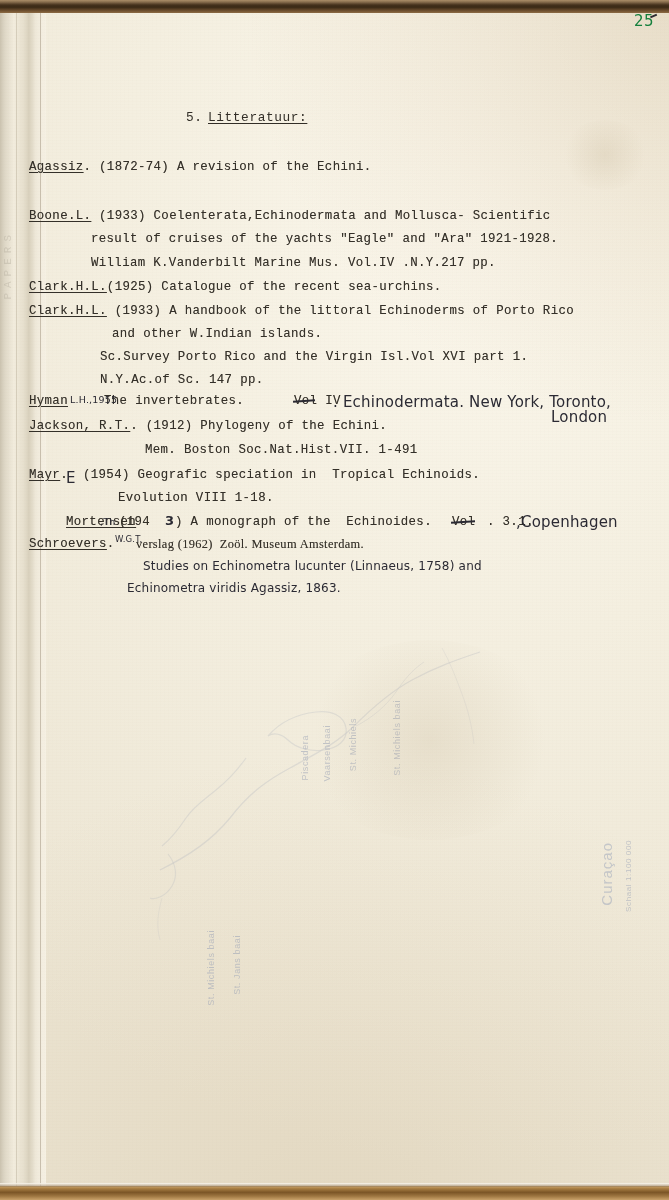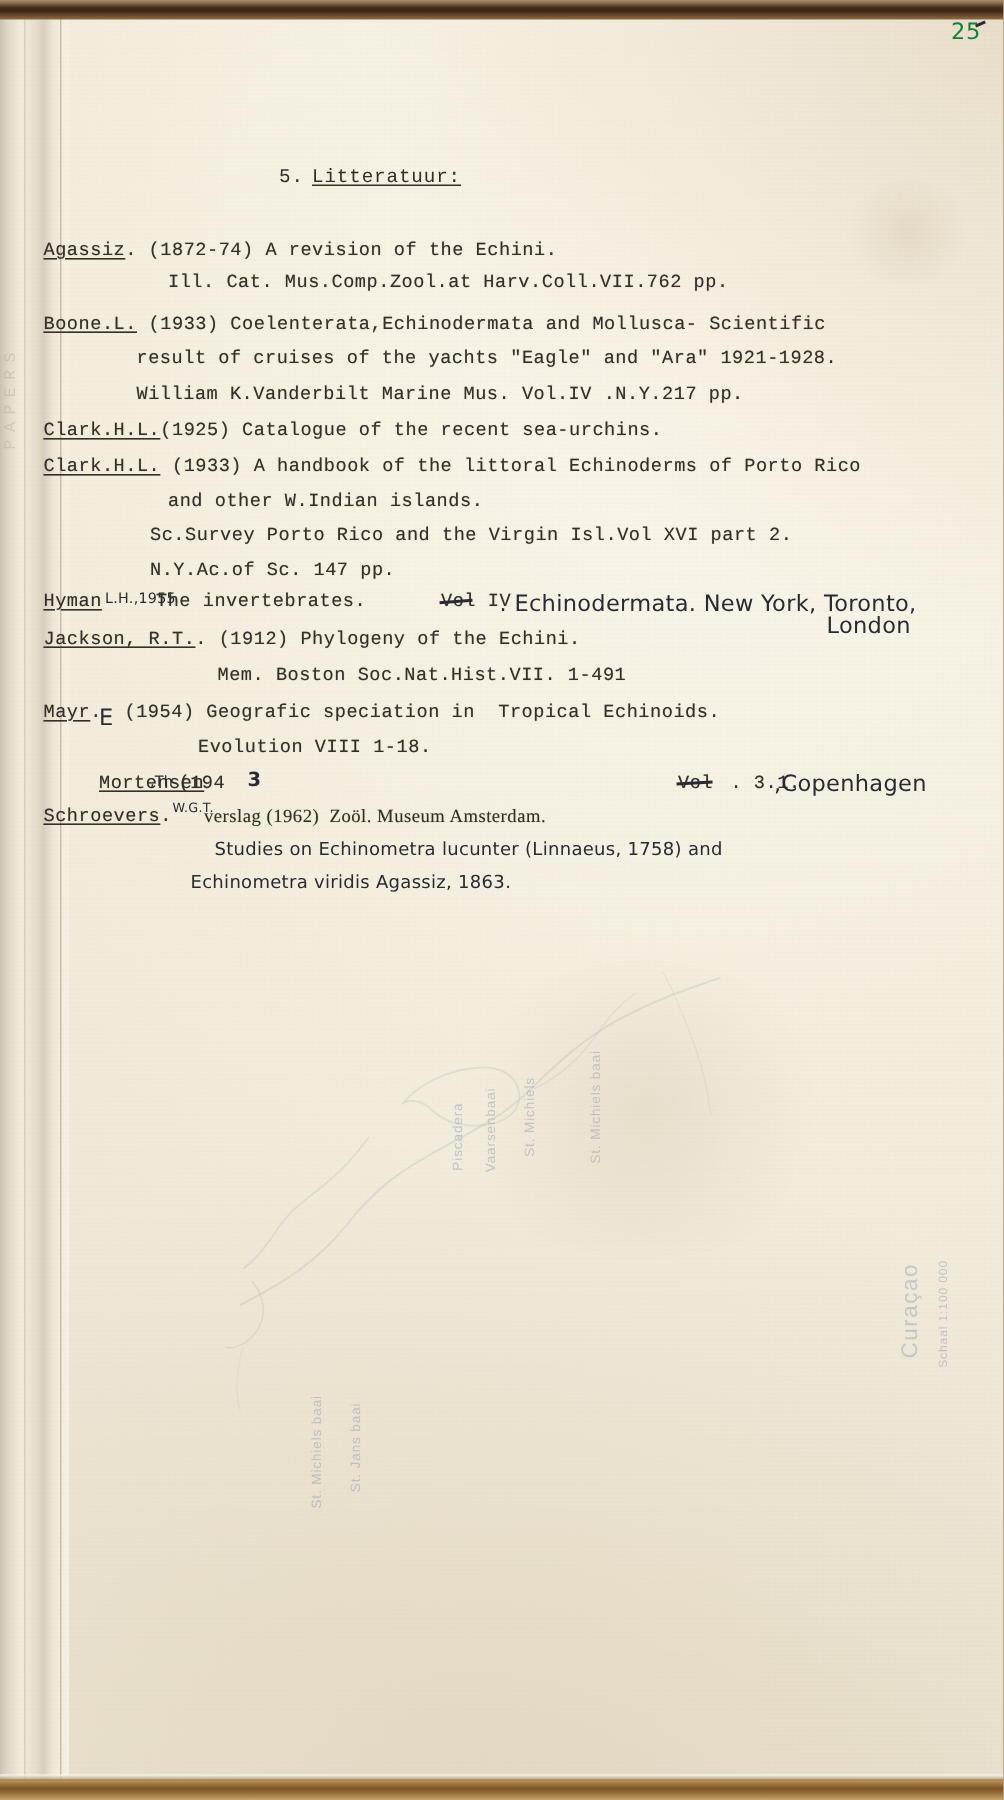--- a/index.html
+++ b/index.html
@@ -280,46 +280,46 @@
   <div class="grain"></div>
 
   <div class="pageno" style="left:634px; top:12px;">25</div>
 
   <div class="typed-layer">
 
     <div class="title-line" style="left:186px; top:110px;">5.</div>
     <div class="title-line u" style="left:208px; top:110px;">Litteratuur:</div>
 
     <div class="tline" style="left:29px; top:160px;"><span class="u">Agassiz</span>. (1872-74) A revision of the Echini.</div>
-    <div class="tline" style="left:112px; top:181px;">Ill. Cat. Mus.Comp.Zool.at Harv.Coll.VII.762 pp.</div>
 
     <div class="tline" style="left:29px; top:209px;"><span class="u">Boone.L.</span> (1933) Coelenterata,Echinodermata and Mollusca- Scientific</div>
     <div class="tline" style="left:91px; top:232px;">result of cruises of the yachts "Eagle" and "Ara" 1921-1928.</div>
     <div class="tline" style="left:91px; top:256px;">William K.Vanderbilt Marine Mus. Vol.IV .N.Y.217 pp.</div>
 
     <div class="tline" style="left:29px; top:280px;"><span class="u">Clark.H.L.</span>(1925) Catalogue of the recent sea-urchins.</div>
 
     <div class="tline" style="left:29px; top:304px;"><span class="u">Clark.H.L.</span> (1933) A handbook of the littoral Echinoderms of Porto Rico</div>
     <div class="tline" style="left:112px; top:327px;">and other W.Indian islands.</div>
-    <div class="tline" style="left:100px; top:350px;">Sc.Survey Porto Rico and the Virgin Isl.Vol XVI part 2.</div>
+    <div class="tline" style="left:100px; top:350px;">Sc.Survey Porto Rico and the Virgin Isl.Vol XVI part 1.</div>
     <div class="tline" style="left:100px; top:373px;">N.Y.Ac.of Sc. 147 pp.</div>
 
     <div class="tline" style="left:29px; top:394px;"><span class="u">Hyman</span></div>
     <div class="tline" style="left:104px; top:394px;">The invertebrates.</div>
     <div class="tline" style="left:294px; top:394px;"><span>Vol IV</span></div>
 
     <div class="tline" style="left:29px; top:419px;"><span class="u">Jackson, R.T.</span>. (1912) Phylogeny of the Echini.</div>
     <div class="tline" style="left:145px; top:443px;">Mem. Boston Soc.Nat.Hist.VII. 1-491</div>
 
     <div class="tline" style="left:29px; top:468px;"><span class="u">Mayr</span>.</div>
     <div class="tline" style="left:83px; top:468px;">(1954) Geografic speciation in  Tropical Echinoids.</div>
-    <div class="tline" style="left:132px; top:491px;">Evolution VIII 1-18.</div>
+    <div class="tline" style="left:118px; top:491px;">Evolution VIII 1-18.</div>
 
     <div class="tline" style="left:29px; top:515px;margin-left:37px;"><span class="u">Mortensen</span></div>
     <div class="tline" style="left:119px; top:515px;">(194</div>
+    <div class="tline" style="left:175px; top:515px;">) A monograph of the  Echinoides.</div>
     <div class="tline" style="left:452px; top:515px;"><span>Vol</span></div>
     <div class="tline" style="left:487px; top:515px;">. 3.1.</div>
 
     <div class="tline" style="left:29px; top:537px;text-align:right;"><span class="u">Schroevers</span>.</div>
     <div class="tline" style="left:136px; top:537px;font-family:Liberation Serif, serif;">verslag (1962)  Zoöl. Museum Amsterdam.</div>
 
   </div>
 
   <div class="penstrike" style="left:293px; top:400px; width:22px; transform:rotate(-4deg);"></div>
   <div class="penstrike" style="left:451px; top:521px; width:24px; transform:rotate(-3deg);"></div>

